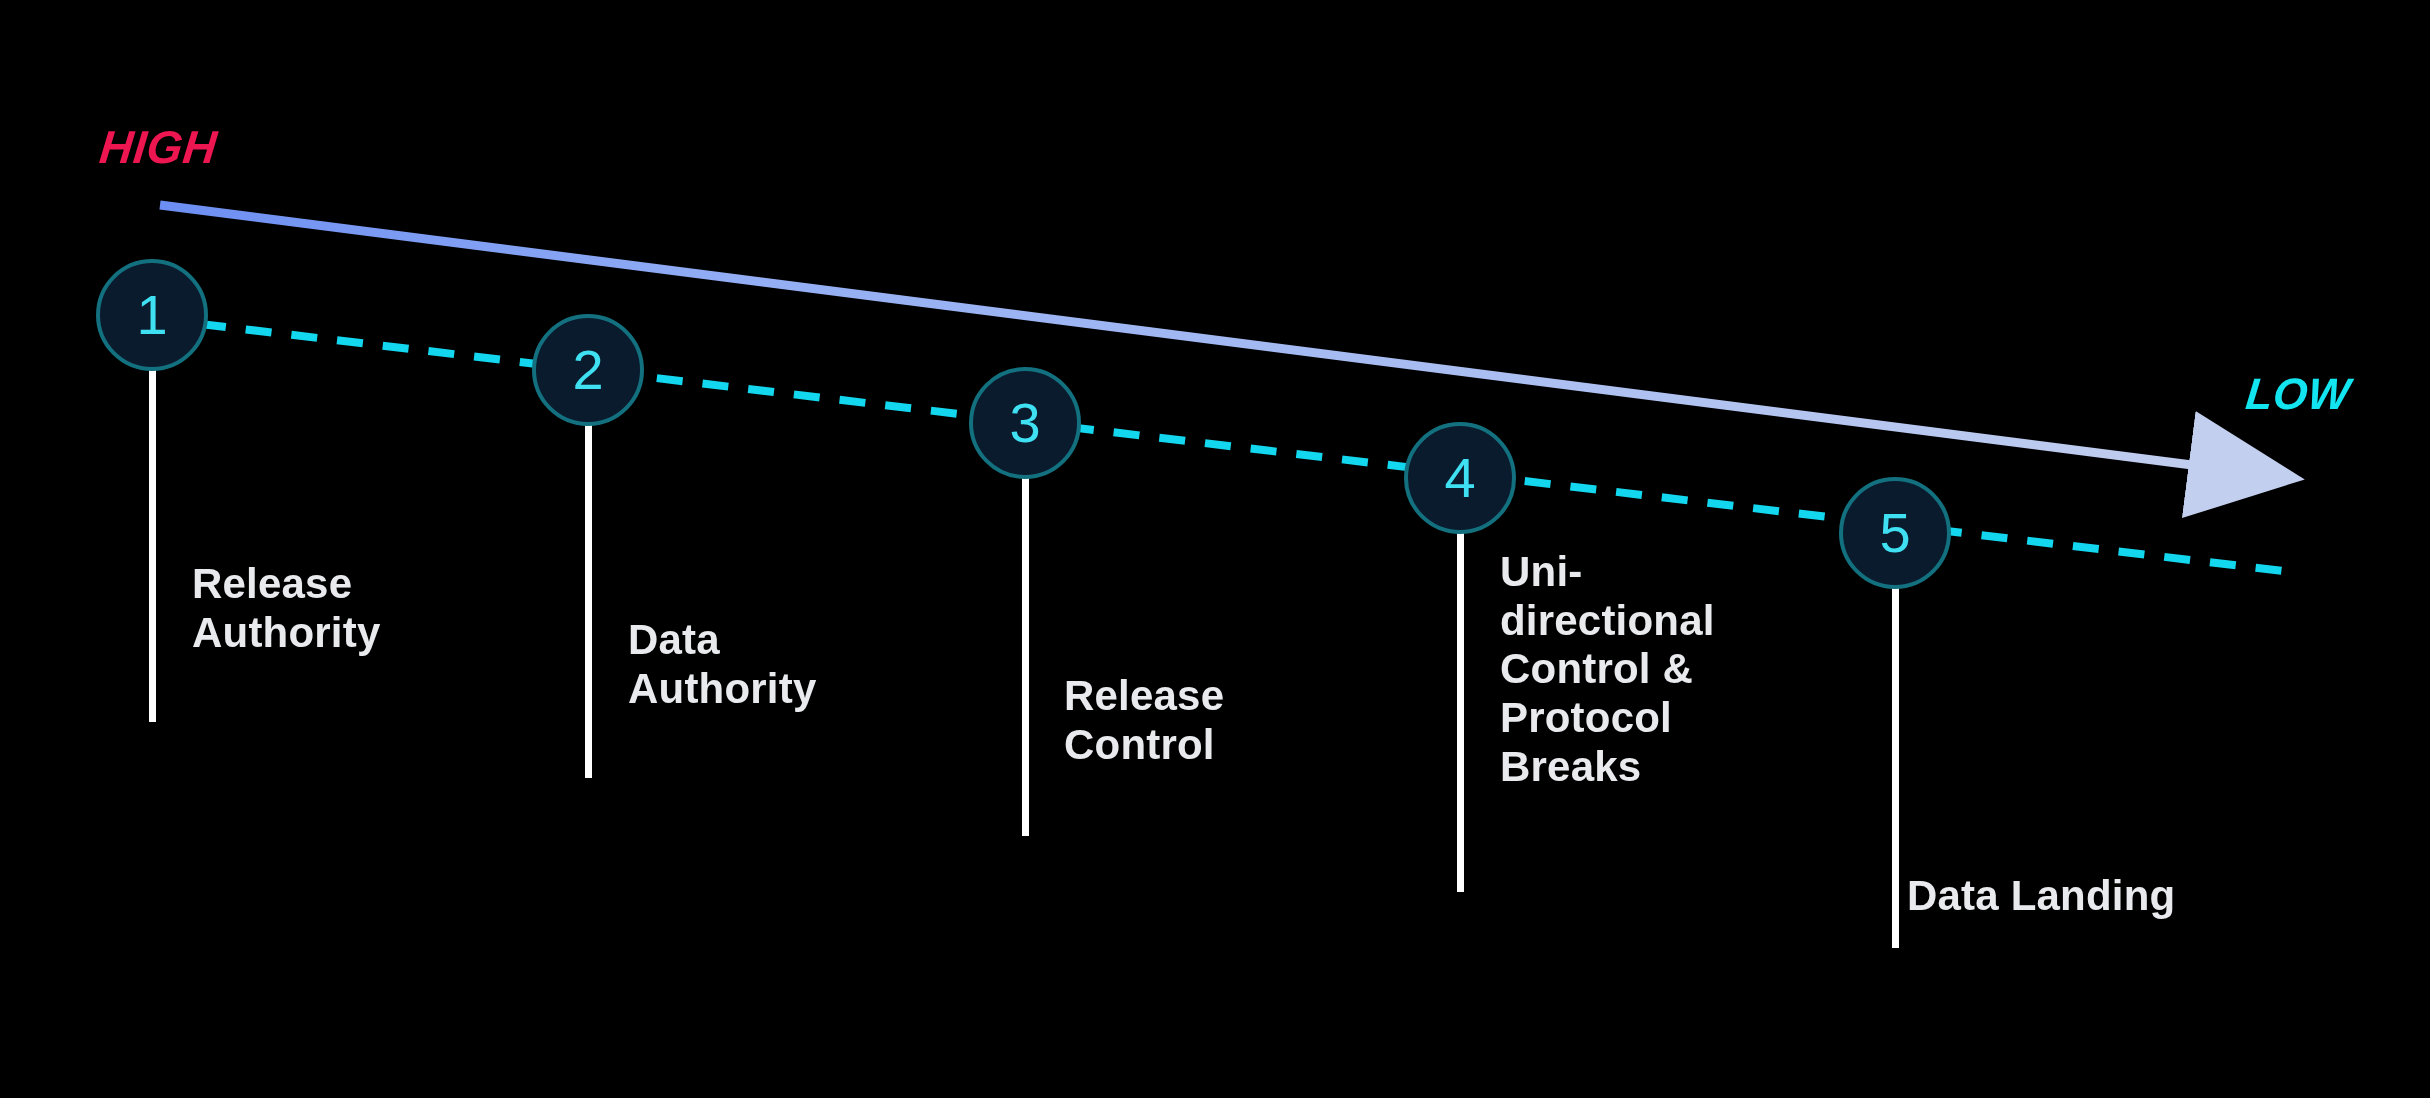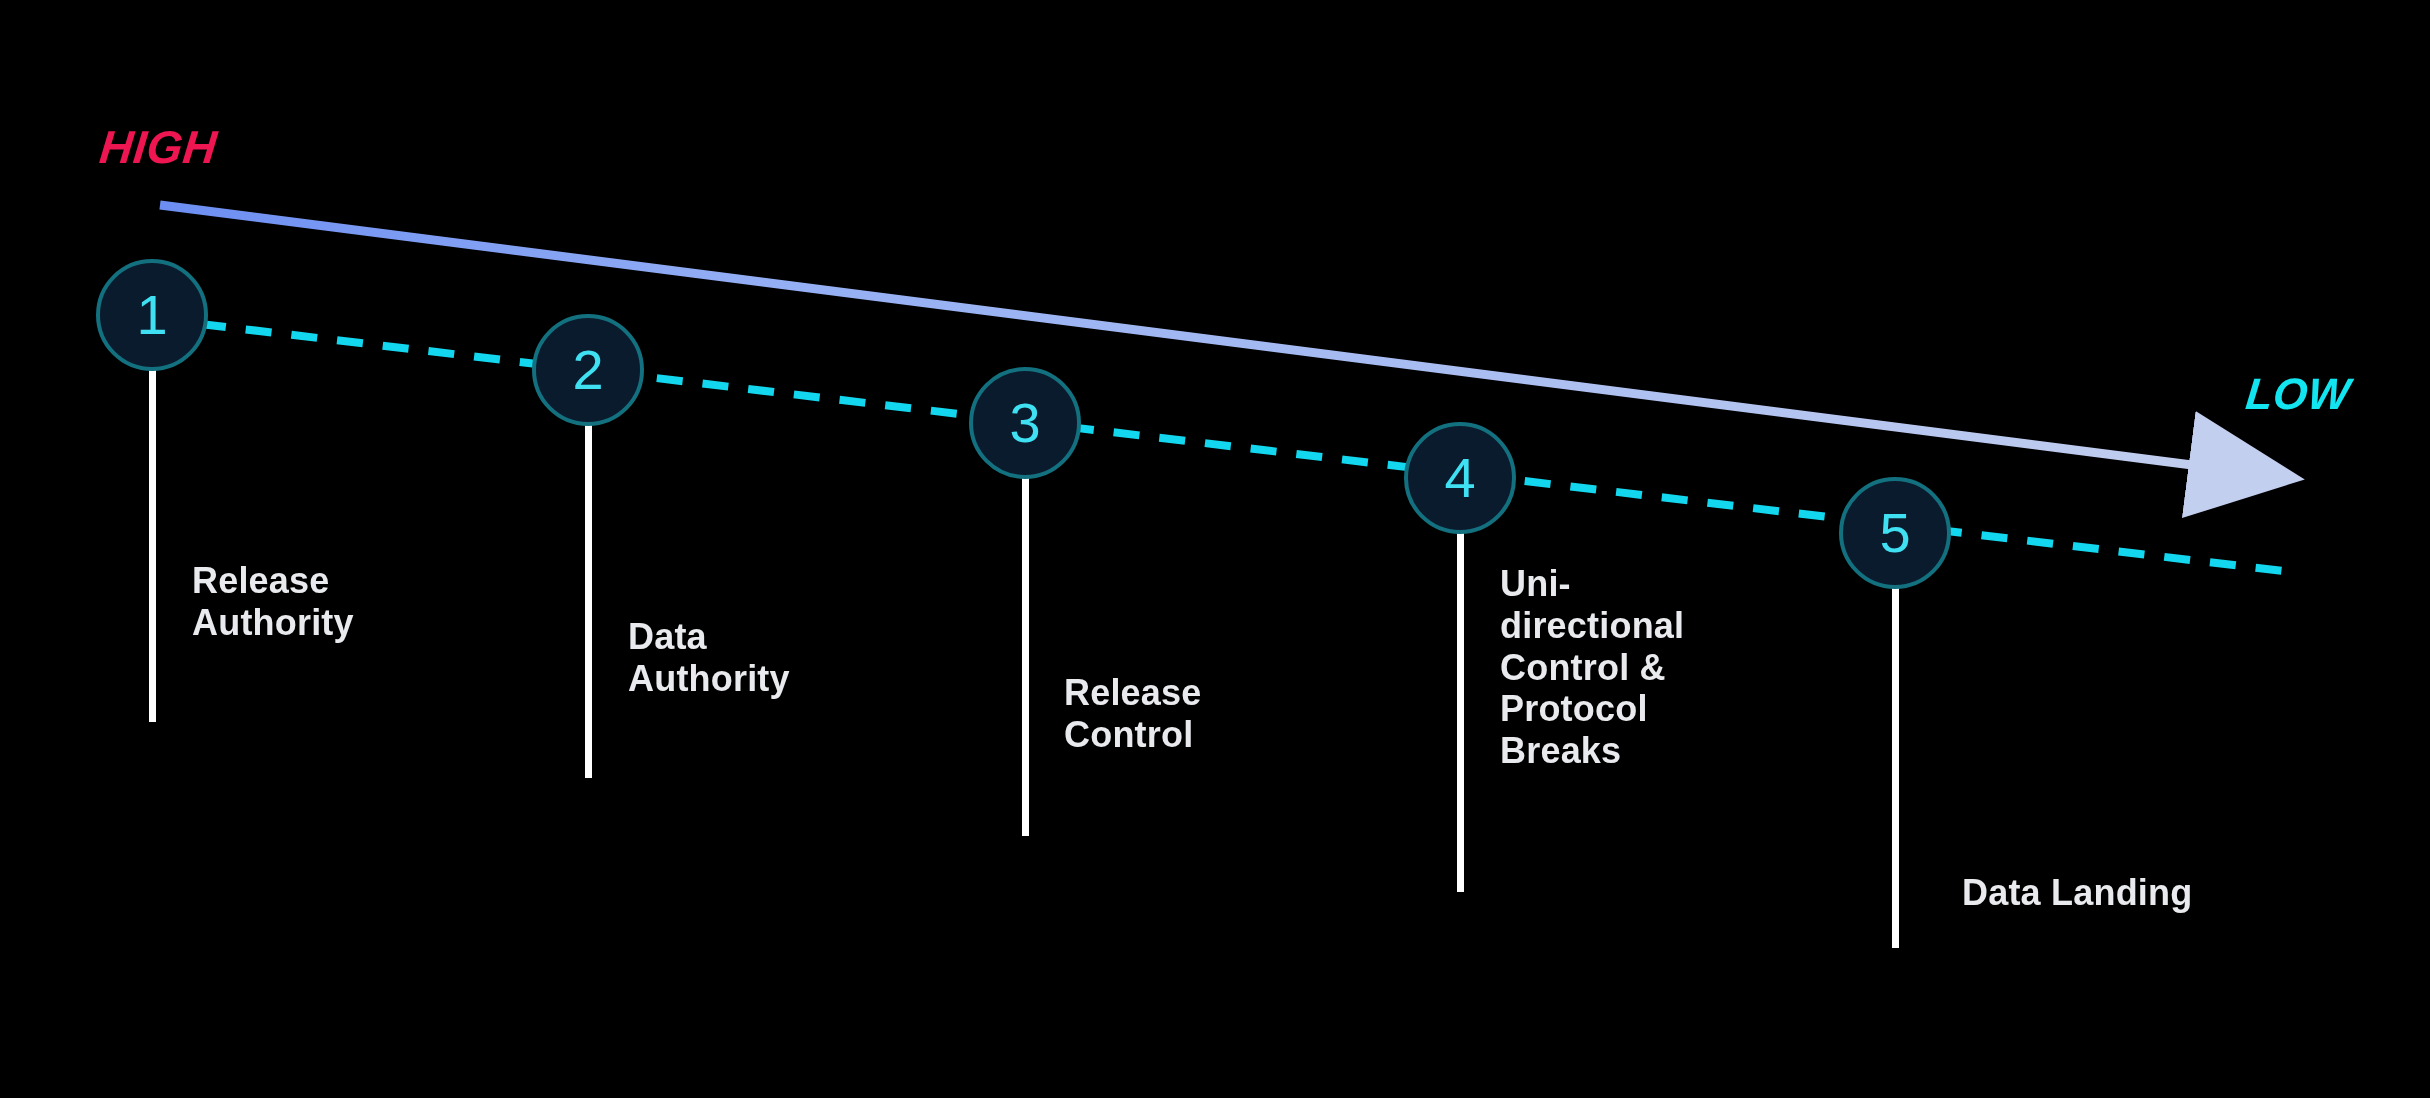--- a/index.html
+++ b/index.html
@@ -76,21 +76,21 @@
     position: absolute;
     width: 7px;
     background: #FFFFFF;
     z-index: 2;
   }
 
   
   .caption {
     position: absolute;
     color: #E8EAED;
-    font-size: 36px;
+    font-size: 42px;
     font-weight: 800;
     line-height: 1.16;
     letter-spacing: 0.2px;
     z-index: 3;
     white-space: pre-line;
   }
 </style>
 </head>
 <body>
 
@@ -132,25 +132,25 @@
       <div class="stem" style="left: 1022px; top: 473px; height: 363px;"></div>
       <div class="node" style="left: 969px; top: 367px;">
         <span class="node-num">3</span>
       </div>
       <div class="caption" style="left: 1064px; top: 672px;">Release
 Control</div>
       <div class="stem" style="left: 1457px; top: 528px; height: 364px;"></div>
       <div class="node" style="left: 1404px; top: 422px;">
         <span class="node-num">4</span>
       </div>
-      <div class="caption" style="left: 1500px; top: 548px; margin-top: 15px;">Uni-
+      <div class="caption" style="left: 1500px; top: 548px;">Uni-
 directional
 Control &amp;
 Protocol
 Breaks</div>
       <div class="stem" style="left: 1892px; top: 583px; height: 365px;"></div>
       <div class="node" style="left: 1839px; top: 477px;">
         <span class="node-num">5</span>
       </div>
-      <div class="caption" style="left: 1962px; top: 872px;">Data Landing</div>
+      <div class="caption" style="left: 1907px; top: 872px;">Data Landing</div>
     </div>
 
 </div>
 
 </body></html>

